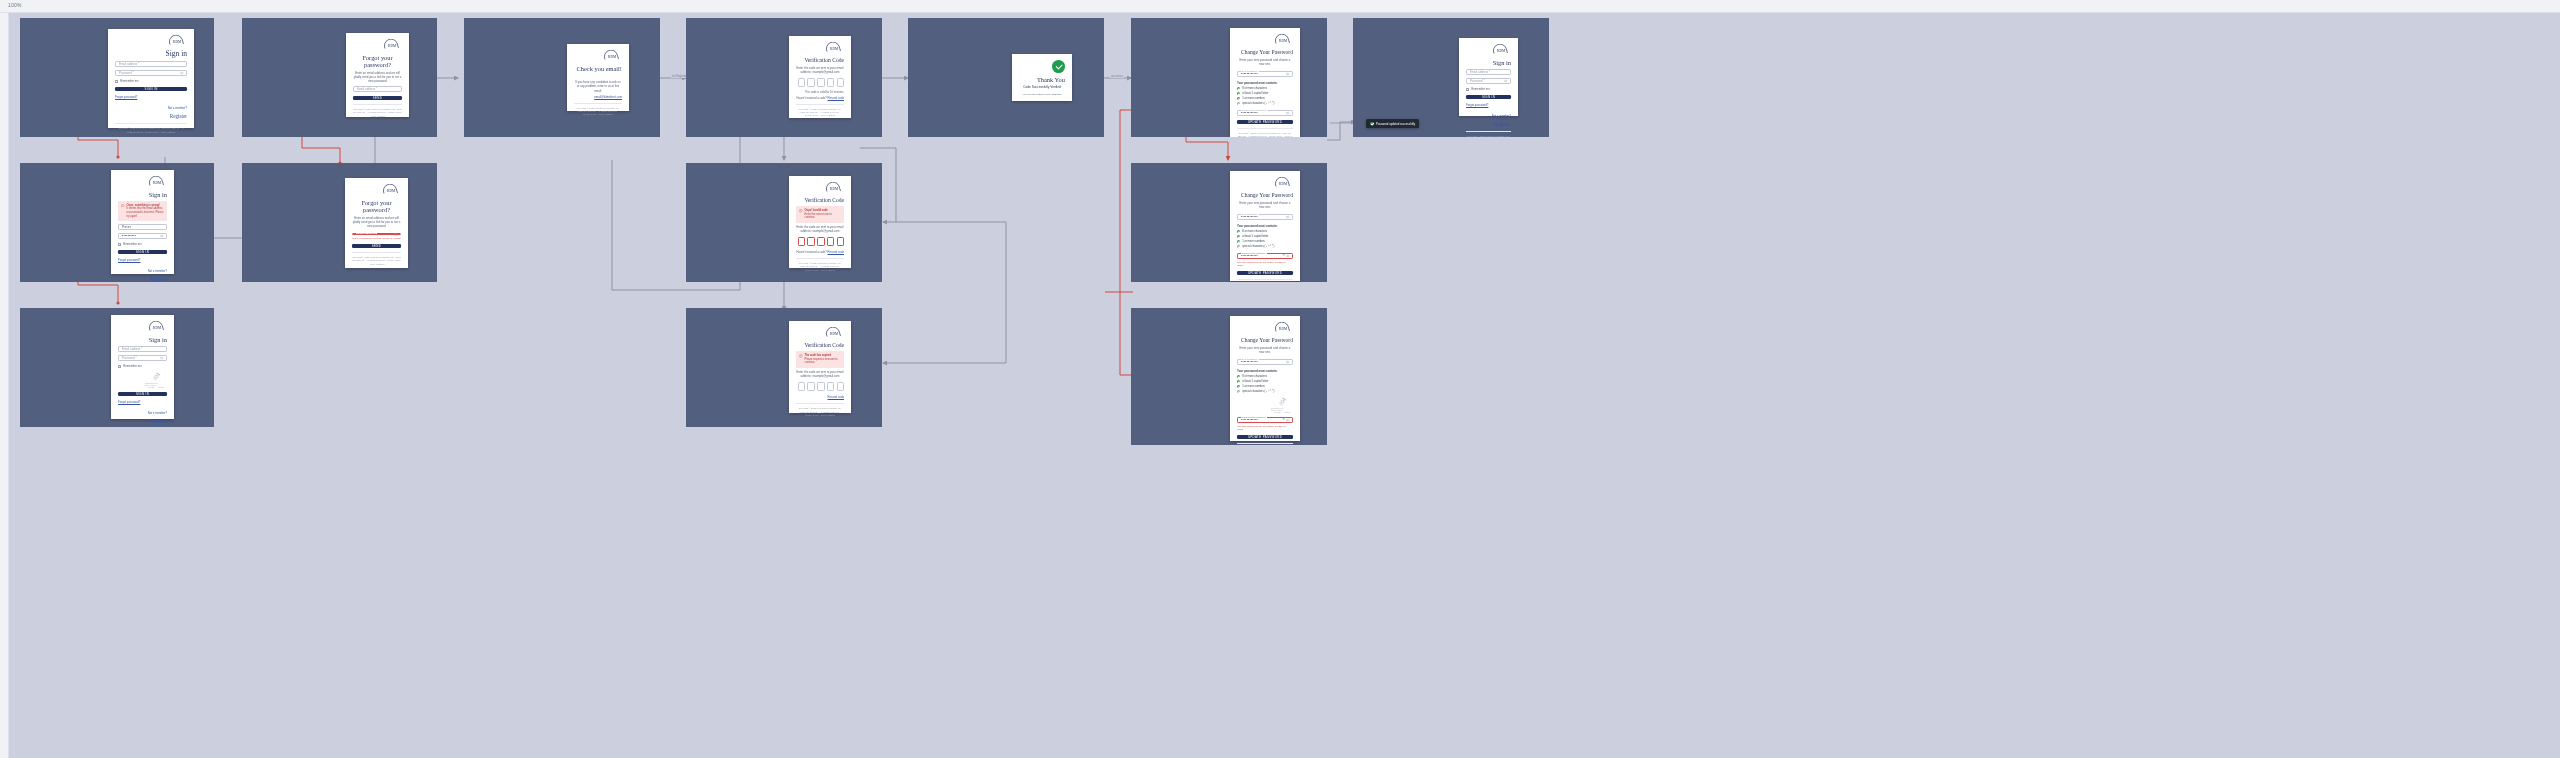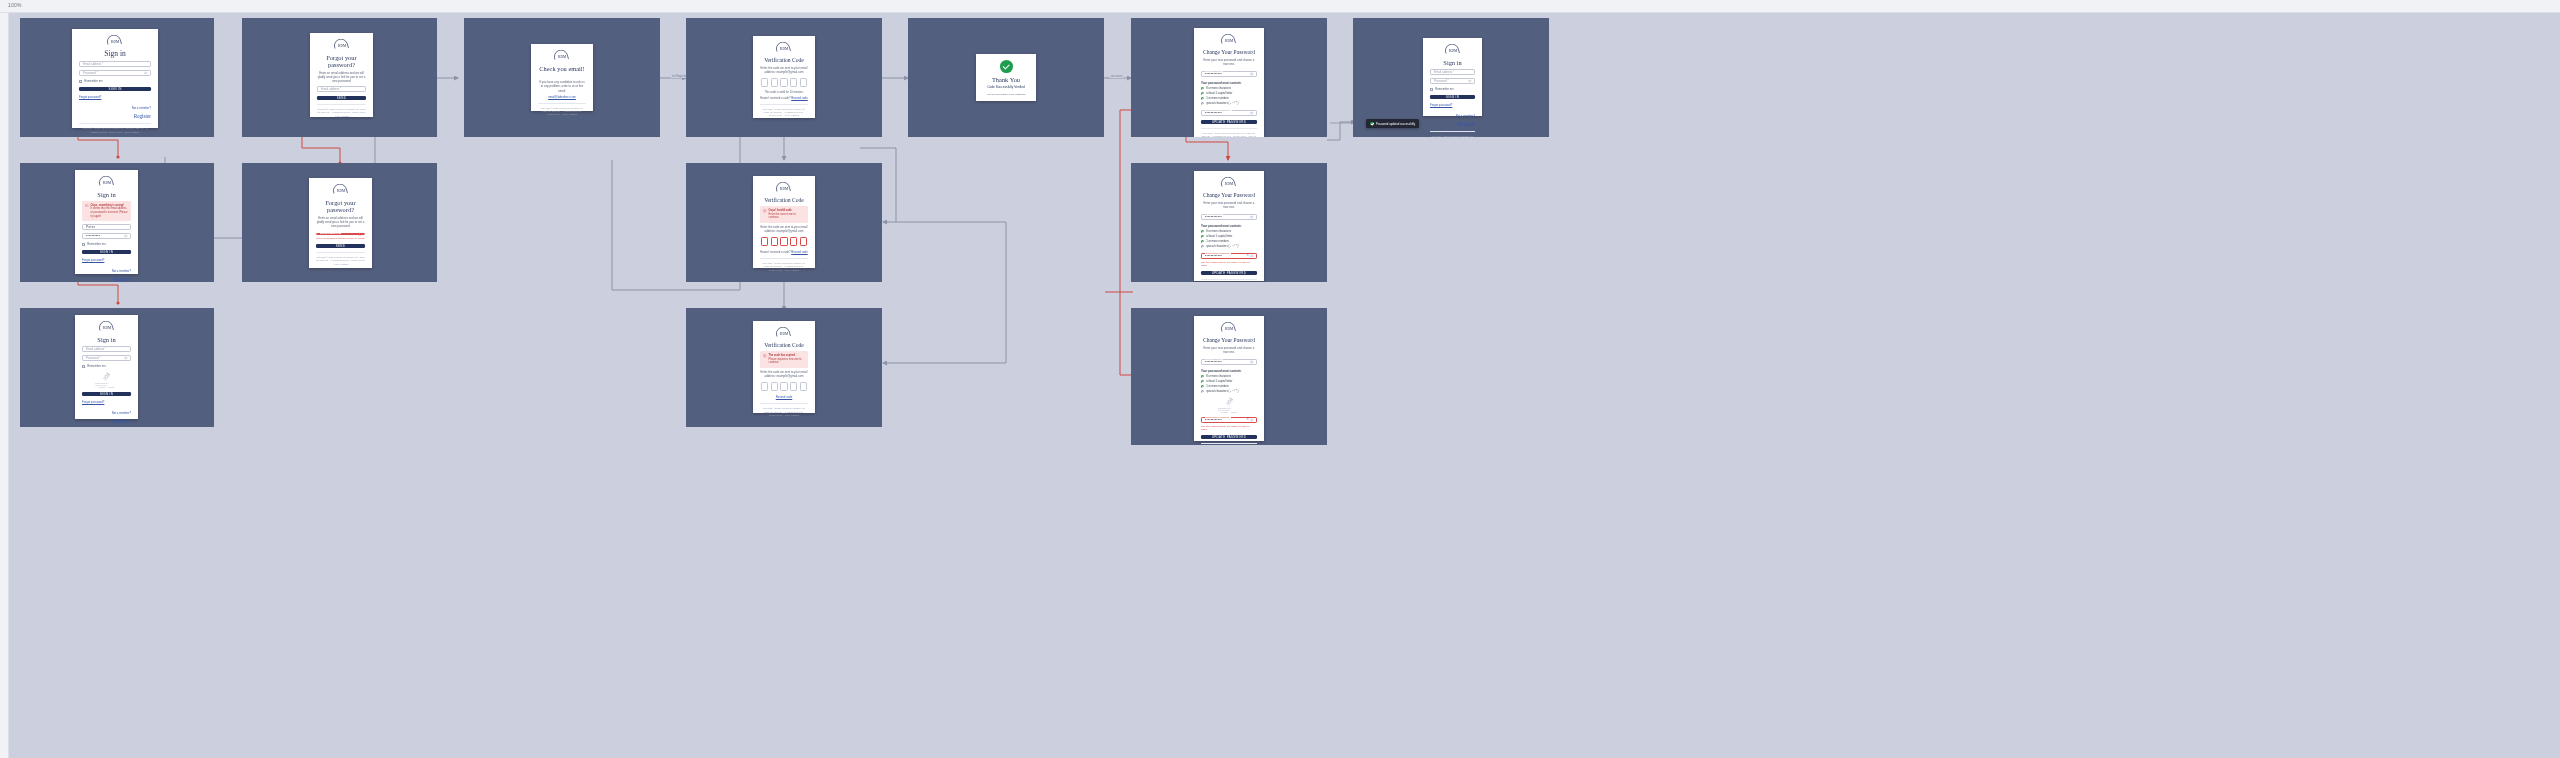--- a/index.html
+++ b/index.html
@@ -40,22 +40,23 @@
     overflow: hidden;
   }
 
   
   .card {
     position: absolute;
     background: #ffffff;
     box-shadow: 0 1px 3px rgba(0,0,0,.28);
     display: flex;
     flex-direction: column;
-    align-items: center;
+    align-items: flex-end;
     padding: 6px 7px 5px 7px;
+    margin-left: 36px;
   }
 
   .logo {
     position: relative;
     width: 20px; height: 12px;
     margin-bottom: 3px;
     flex: none;
   }
   .logo svg { display: block; width: 20px; height: 12px; }
 

